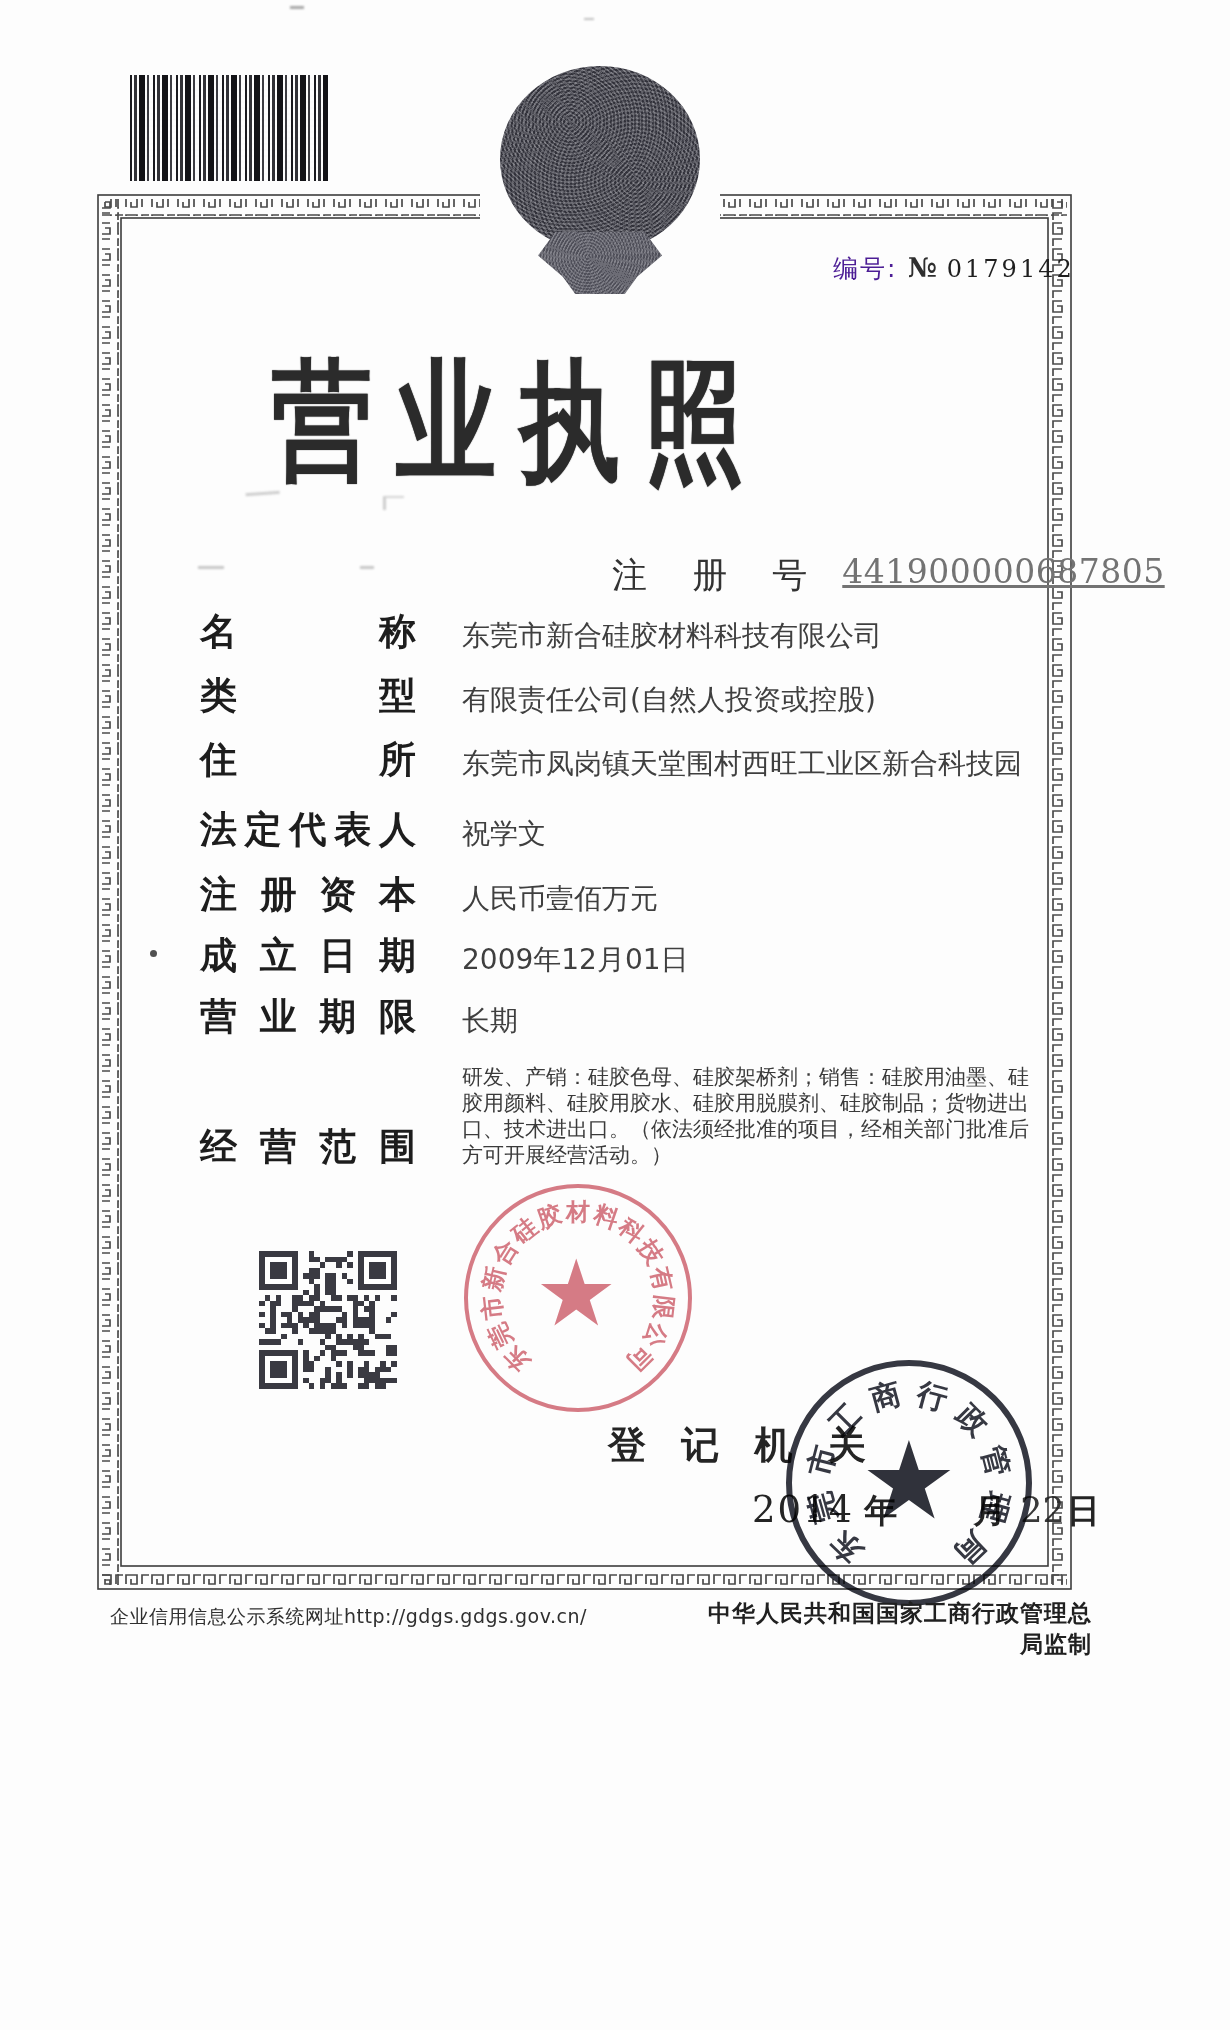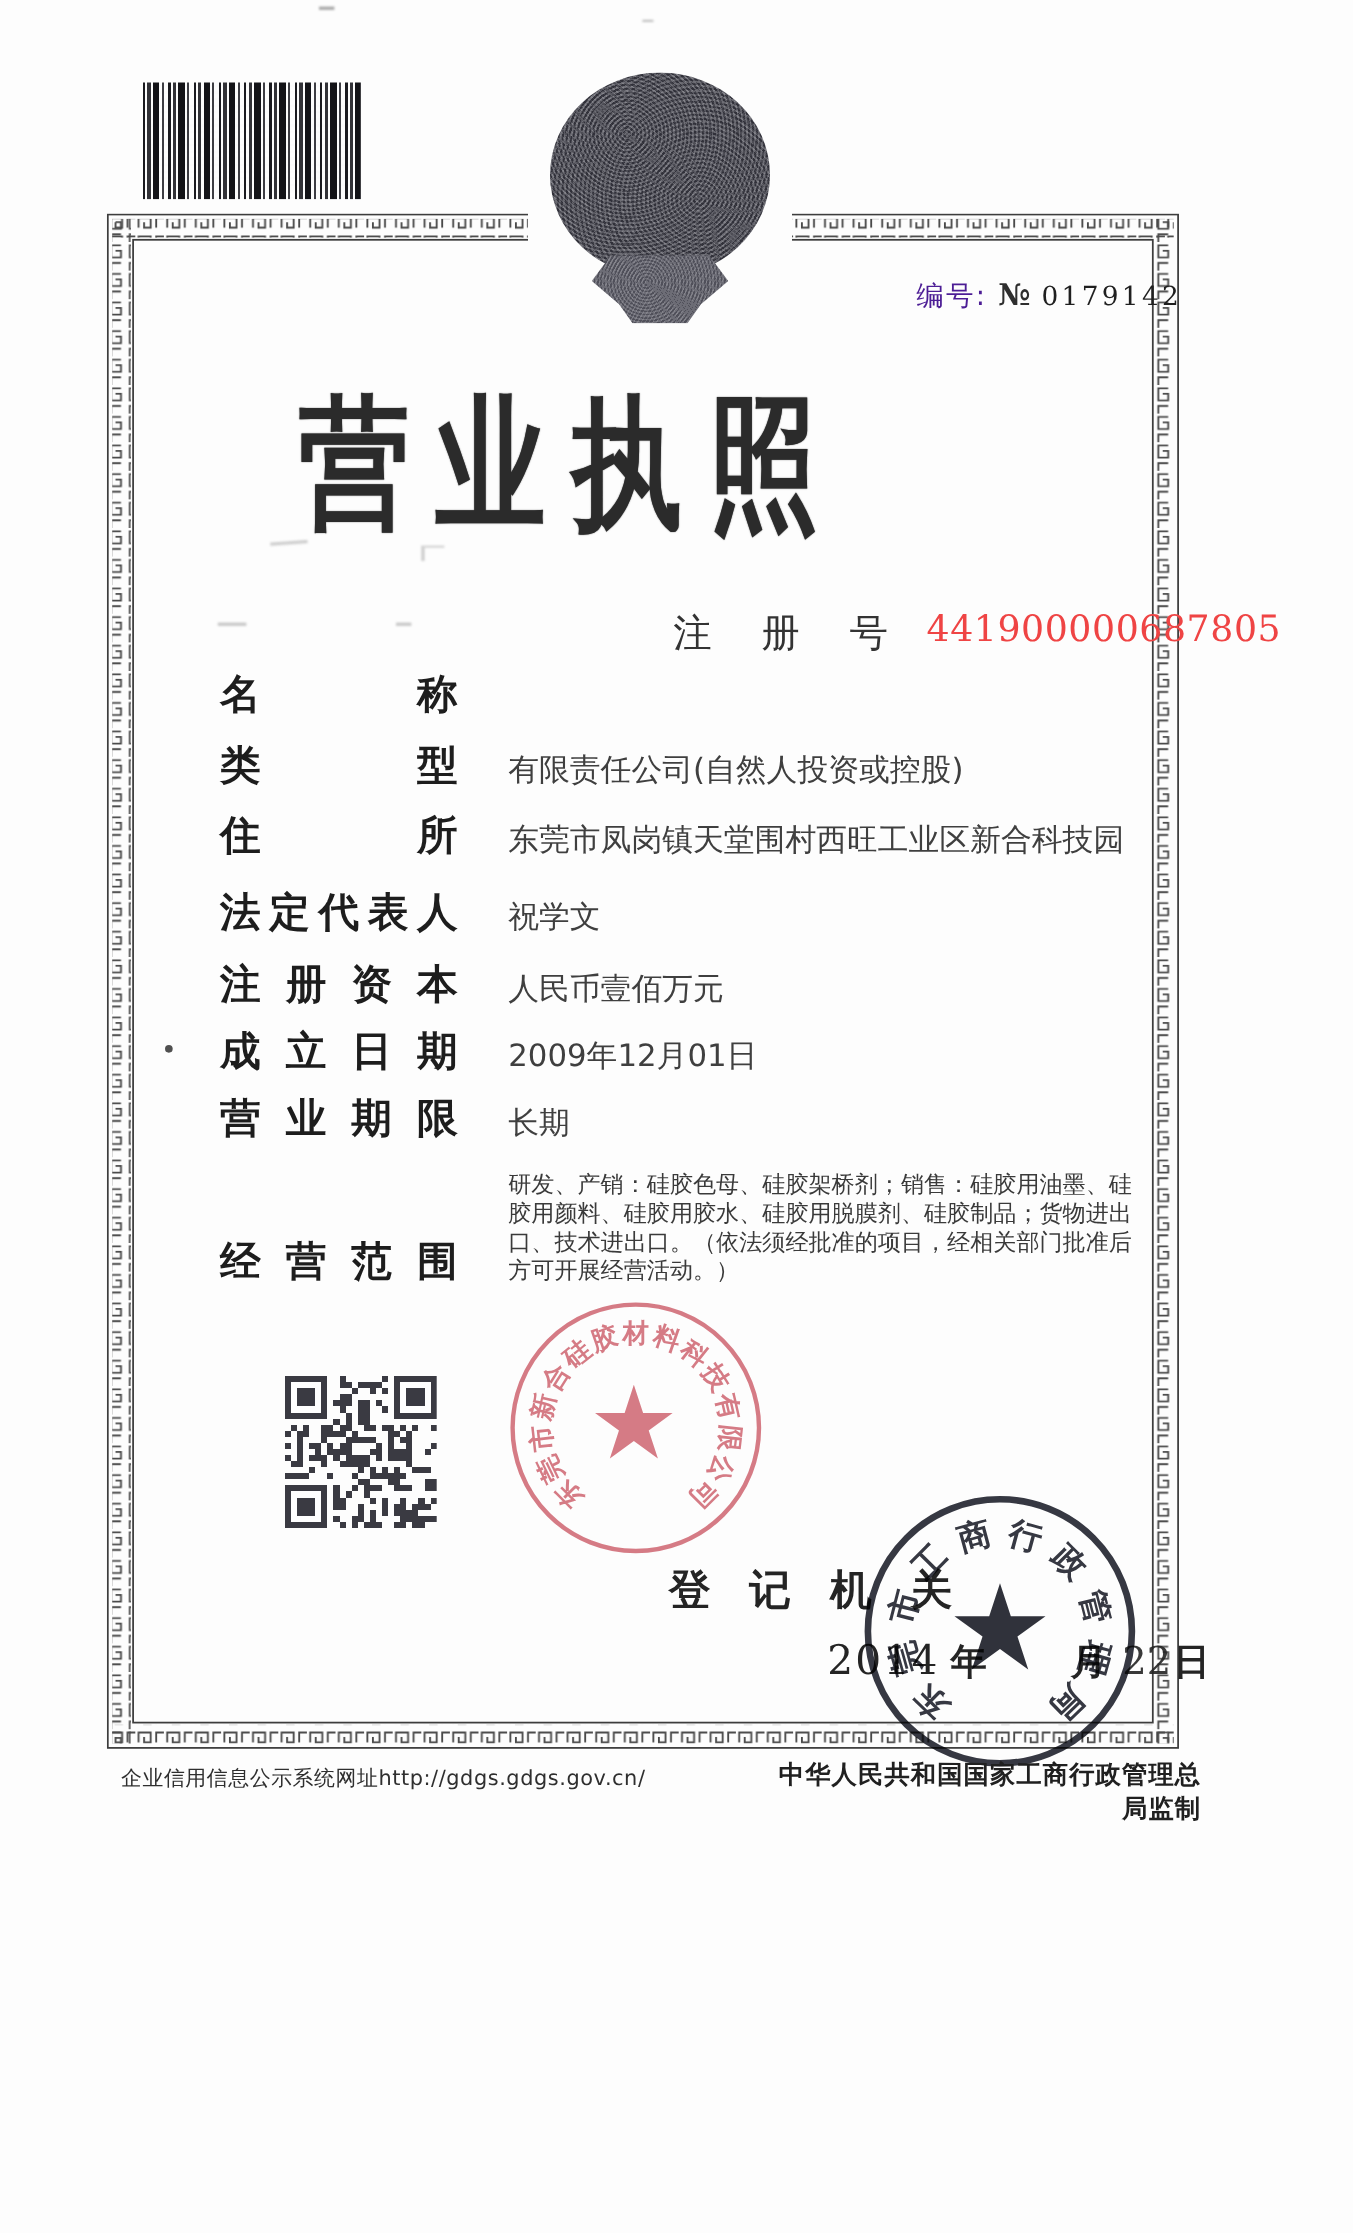--- a/index.html
+++ b/index.html
@@ -53,21 +53,21 @@
   
   .title{
     left:272px;top:336px;font-size:100px;font-weight:900;letter-spacing:24px;
     color:#2b2b2b;transform:scaleY(1.3);transform-origin:left top;white-space:nowrap;
     text-shadow:0 0 1px #3a3a3a;
   }
 
   
   .regline{left:612px;top:552px;display:flex;align-items:flex-start;white-space:nowrap;}
   .regline .lbl{font-size:35px;color:#333;letter-spacing:17px;margin-right:18px;}
-  .regline .num{font-family:"DejaVu Serif","Liberation Serif",serif;font-size:33px;color:#ef4444;letter-spacing:.5px;}
+  .regline .num{font-family:"DejaVu Serif","Liberation Serif",serif;font-size:33px;color:#737373;letter-spacing:.5px;text-decoration:underline;}
 
   
   .row{left:200px;display:flex;align-items:flex-end;width:880px;}
   .row .flabel{
     width:216px;min-width:216px;font-size:37px;font-weight:600;color:#1d1d1d;
     text-align:justify;text-align-last:justify;line-height:1.1;
   }
   .row .fvalue{margin-left:46px;font-size:28px;color:#3f3f3f;line-height:1.25;padding-top:4px;white-space:nowrap;}
   .row.scope .fvalue{font-size:21px;line-height:26px;width:580px;white-space:normal;color:#3a3a3a;padding-top:2px;}
   .r1{top:612px}.r2{top:676px}.r3{top:740px}.r4{top:810px}
@@ -167,20 +167,21 @@
 
 <div class="abs title">营业执照</div>
 
 <div class="abs regline">
   <span class="lbl">注 册 号</span>
   <span class="num">441900000687805</span>
 </div>
 
 <div class="abs row r1">
   <div class="flabel">名称</div>
+  <div class="fvalue">东莞市新合硅胶材料科技有限公司</div>
 </div>
 <div class="abs row r2">
   <div class="flabel">类型</div>
   <div class="fvalue">有限责任公司(自然人投资或控股)</div>
 </div>
 <div class="abs row r3">
   <div class="flabel">住所</div>
   <div class="fvalue">东莞市凤岗镇天堂围村西旺工业区新合科技园</div>
 </div>
 <div class="abs row r4">

